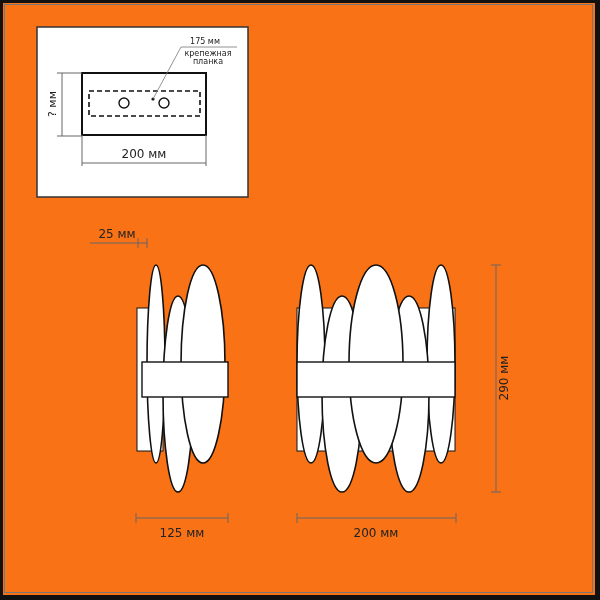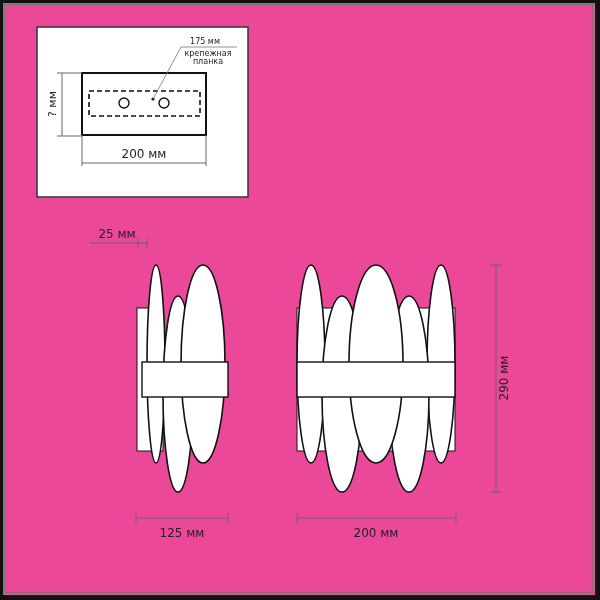--- a/index.html
+++ b/index.html
@@ -1,19 +1,19 @@
 <!DOCTYPE html>
 <html><head>
 <meta charset="utf-8">
 <style>
   html, body { margin: 0; padding: 0; background: #ffffff; }
   #canvas {
     position: relative;
     width: 600px; height: 600px;
-    background: #ec4899;
+    background: #f97316;
     overflow: hidden;
     font-family: "DejaVu Sans", sans-serif;
   }
   #frame-outer {
     position: absolute; left: 0; top: 0;
     width: 600px; height: 600px;
     box-sizing: border-box;
     border-style: solid;
     border-color: #111111;
     border-width: 3px 5px 5px 3px;

